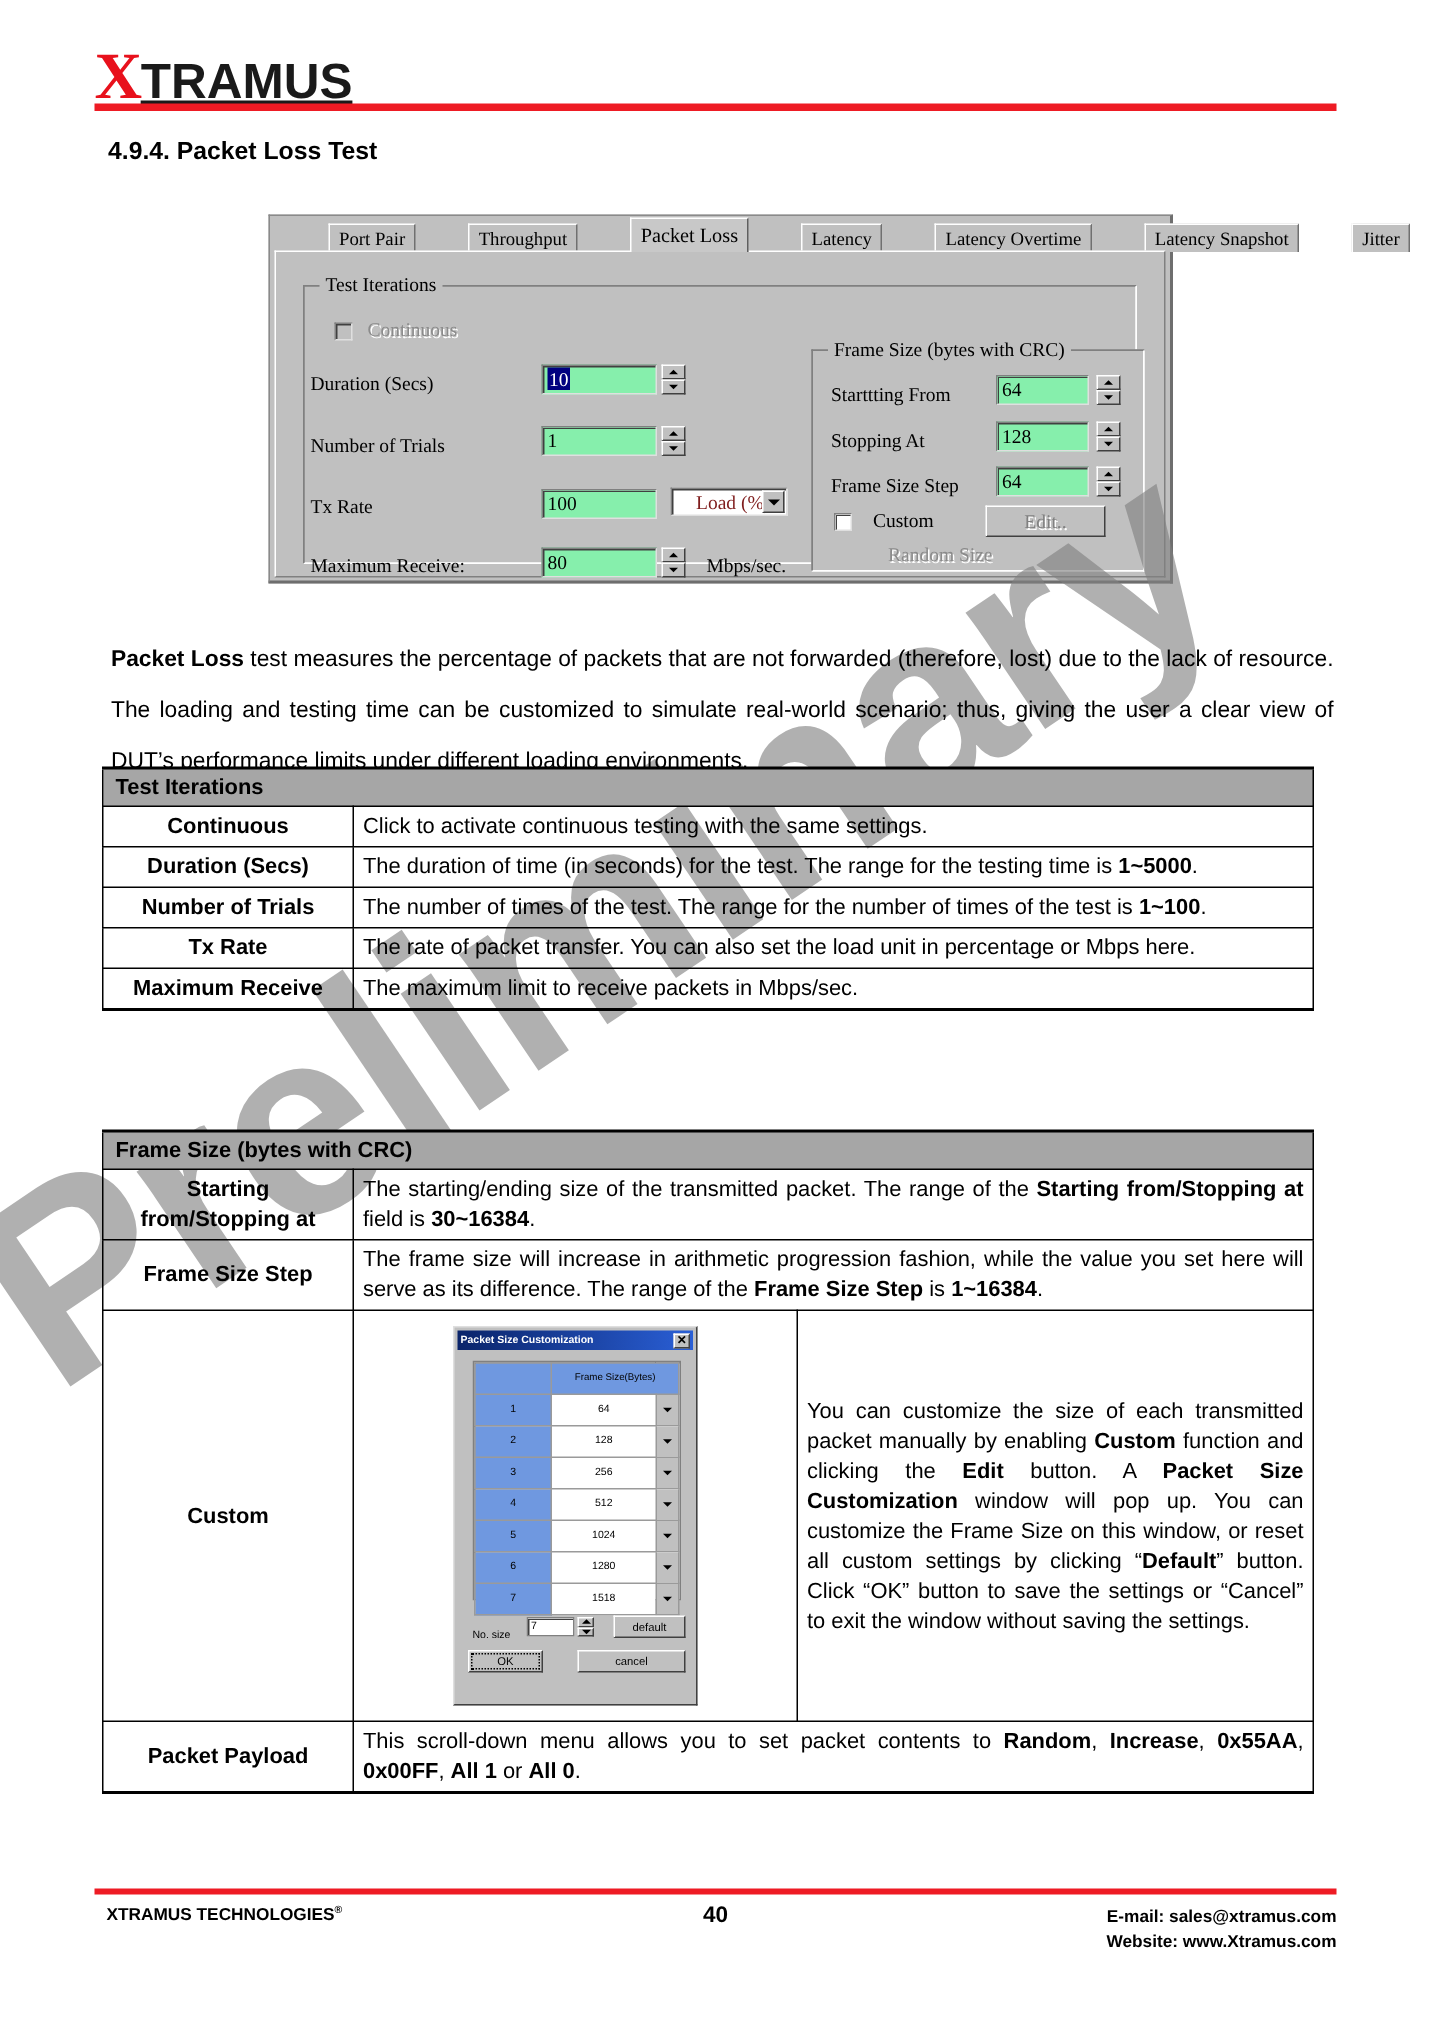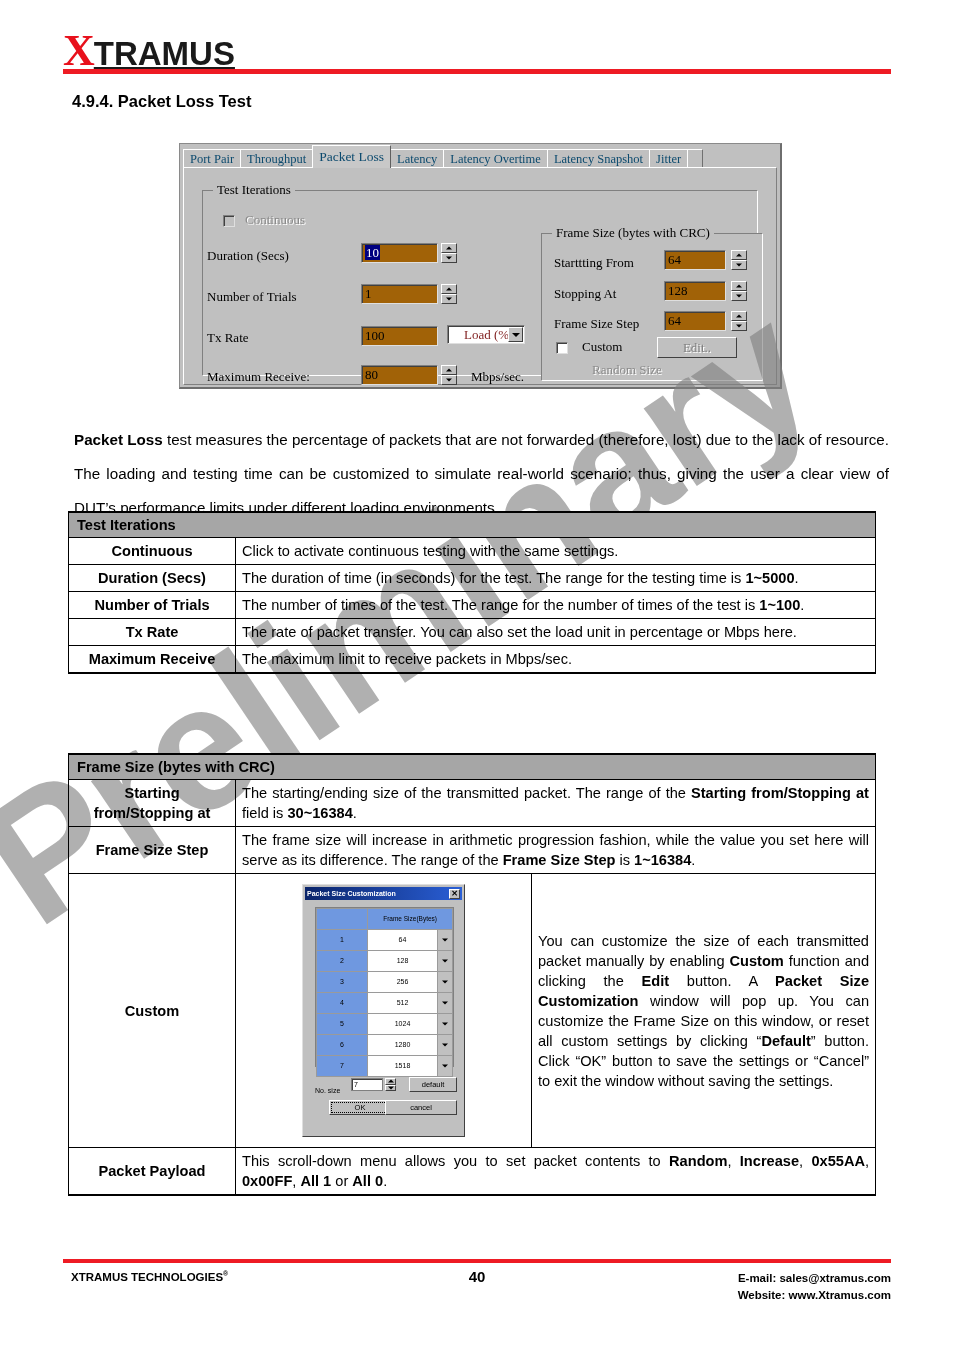--- a/index.html
+++ b/index.html
@@ -70,23 +70,24 @@
   }
   #tabstrip {
     position:absolute; left:3px; top:3px; width:594px; height:21px;
     display:flex; align-items:flex-end;
   }
   .tab {
     height:19px; padding:0 6px; margin-right:-1px;
     background:#c0c0c0;
     border:1px solid #ffffff;
     border-right-color:#707070; border-bottom:none;
-    font-size:12.5px; color:#0c4a6e; line-height:18px;
+    font-size:12.5px; color:#000000; line-height:18px;
     font-family:"Liberation Serif", serif;
     white-space:nowrap;
+    margin-left:36px;
   }
   .tab.active {
     height:23px; line-height:21px; font-size:13.5px;
     margin-top:-4px; background:#c8c8c8;
     border:1px solid #ffffff; border-right-color:#5f5f5f; border-bottom:none;
     position:relative; z-index:3;
   }
   .tab.spacer { width:16px; padding:0; }
 
   #tab-body {
@@ -106,21 +107,21 @@
   #gb-iter { left:18px; top:22px; width:556px; height:186px; }
   #gb-frame { left:338px; top:42px; width:222px; height:148px; background:#c0c0c0; }
 
   .fld-label {
     position:absolute; font-size:13px; color:#000;
     font-family:"Liberation Serif", serif; white-space:nowrap;
   }
   .fld-label.dim { color:#8b8b8b; text-shadow:1px 1px 0 #ffffff; }
 
   .txtbox {
-    position:absolute; background:#a16207;
+    position:absolute; background:#86efac;
     border:1px solid #808080; border-right-color:#dfdfdf; border-bottom-color:#dfdfdf;
     box-shadow: inset 1px 1px 0 #404040;
     font-size:13px; color:#000; padding:1px 2px 0 3px;
     font-family:"Liberation Serif", serif; line-height:16px;
   }
   .txtbox.sel { color:#fff; }
   .txtbox.sel .selval { background:#000080; color:#fff; padding:0 1px; }
 
   .spin {
     position:absolute; width:16px; display:flex; flex-direction:column;
@@ -244,21 +245,21 @@
     border:1px solid #808080; box-shadow: inset 1px 1px 0 #404040;
     font-size:7px; padding-left:2px; line-height:12px; color:#000;
   }
   #psc-nosspin { position:absolute; left:82px; top:193px; width:11px; height:13px; }
   #psc-default {
     position:absolute; left:106px; top:192px; width:48px; height:15px;
     background:#c0c0c0; border:1px solid #fff; border-right-color:#404040; border-bottom-color:#404040;
     font-size:7.5px; display:flex; align-items:center; justify-content:center; color:#000;
   }
   #psc-ok {
-    position:absolute; left:26px; top:215px; width:62px; height:15px;
+    position:absolute; left:9px; top:215px; width:50px; height:15px;
     background:#c0c0c0; border:1px solid #fff; border-right-color:#404040; border-bottom-color:#404040;
     font-size:7.5px; display:flex; align-items:center; justify-content:center; color:#000;
     outline:1px dotted #000; outline-offset:-3px;
   }
   #psc-cancel {
     position:absolute; left:82px; top:215px; width:72px; height:15px;
     background:#c0c0c0; border:1px solid #fff; border-right-color:#404040; border-bottom-color:#404040;
     font-size:7.5px; display:flex; align-items:center; justify-content:center; color:#000;
   }
 

